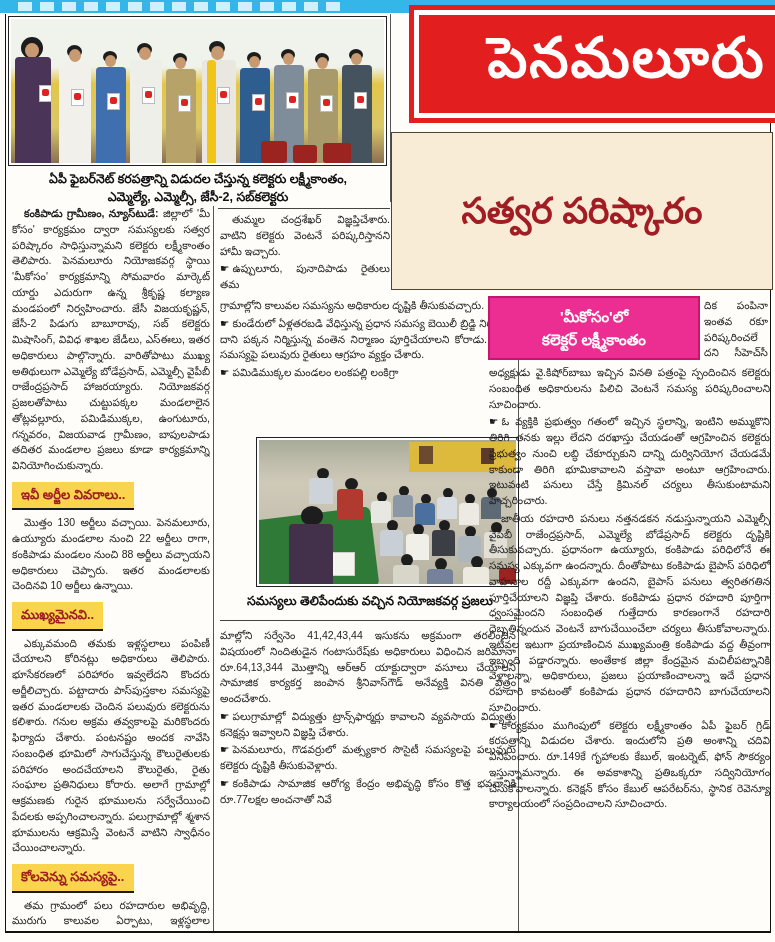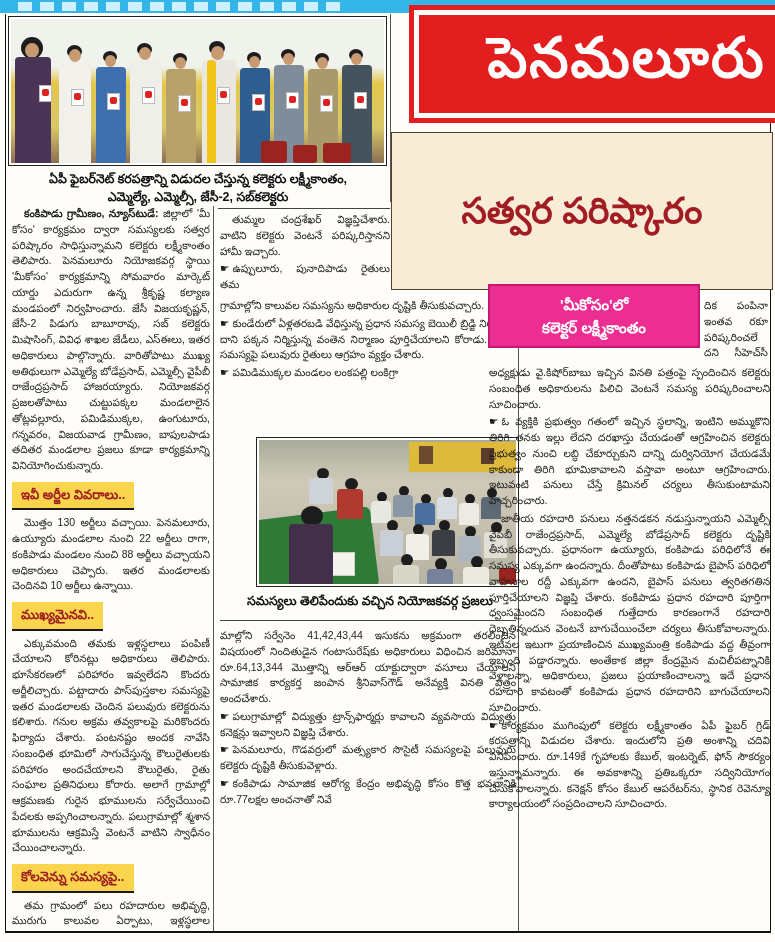--- a/index.html
+++ b/index.html
@@ -168,21 +168,21 @@
   <div class="abs redbox" style="left:393px;top:5px;width:435px;height:118px;margin-left:16px;">
     <div class="inner">
         <span>పెనమలూరు</span>
       </div>
   </div>
 
   <div class="abs beige" style="left:391px;top:132px;width:382px;height:158px;">
     <div>సత్వర పరిష్కారం</div>
   </div>
 
-  <div class="abs kicker" style="left:488px;top:284px;width:212px;height:64px;">
+  <div class="abs kicker" style="left:488px;top:296px;width:212px;height:64px;">
     <div>'మీకోసం'లో</div>
     <div>కలెక్టర్ లక్ష్మీకాంతం</div>
   </div>
   <div class="abs sidenote" style="left:704px;top:298px;width:64px;height:62px;">దిక పంపినా ఇంతవ రకూ పరిష్కరించలే దని సీహెచ్‌సీ కమిటీ</div>
 
   <div class="abs col" style="left:12px;top:206px;width:198px;height:725px;">
     <p><span class="lead">కంకిపాడు గ్రామీణం, న్యూస్‌టుడే:</span><span> జిల్లాలో 'మీ కోసం' కార్యక్రమం ద్వారా సమస్యలకు సత్వర పరిష్కారం సాధిస్తున్నామని కలెక్టరు లక్ష్మీకాంతం తెలిపారు. పెనమలూరు నియోజకవర్గ స్థాయి 'మీకోసం' కార్యక్రమాన్ని సోమవారం మార్కెట్ యార్డు ఎదురుగా ఉన్న శ్రీకృష్ణ కల్యాణ మండపంలో నిర్వహించారు. జేసీ విజయకృష్ణన్, జేసీ-2 పిడుగు బాబూరావు, సబ్ కలెక్టరు మిషాసింగ్, వివిధ శాఖల జేడీలు, ఎస్‌ఈలు, ఇతర అధికారులు పాల్గొన్నారు. వారితోపాటు ముఖ్య అతిథులుగా ఎమ్మెల్యే బోడేప్రసాద్, ఎమ్మెల్సీ వైపీబీ రాజేంద్రప్రసాద్ హాజరయ్యారు. నియోజకవర్గ ప్రజలతోపాటు చుట్టుపక్కల మండలాలైన తోట్లవల్లూరు, పమిడిముక్కల, ఉంగుటూరు, గన్నవరం, విజయవాడ గ్రామీణం, బాపులపాడు తదితర మండలాల ప్రజలు కూడా కార్యక్రమాన్ని వినియోగించుకున్నారు.</span></p>
     <div class="chipwrap"><span class="chip">ఇవీ అర్జీల వివరాలు..</span></div>
     <p>మొత్తం 130 అర్జీలు వచ్చాయి. పెనమలూరు, ఉయ్యూరు మండలాల నుంచి 22 అర్జీలు రాగా, కంకిపాడు మండలం నుంచి 88 అర్జీలు వచ్చాయని అధికారులు చెప్పారు. ఇతర మండలాలకు చెందినవి 10 అర్జీలు ఉన్నాయి.</p>
     <div class="chipwrap"><span class="chip">ముఖ్యమైనవి..</span></div>

